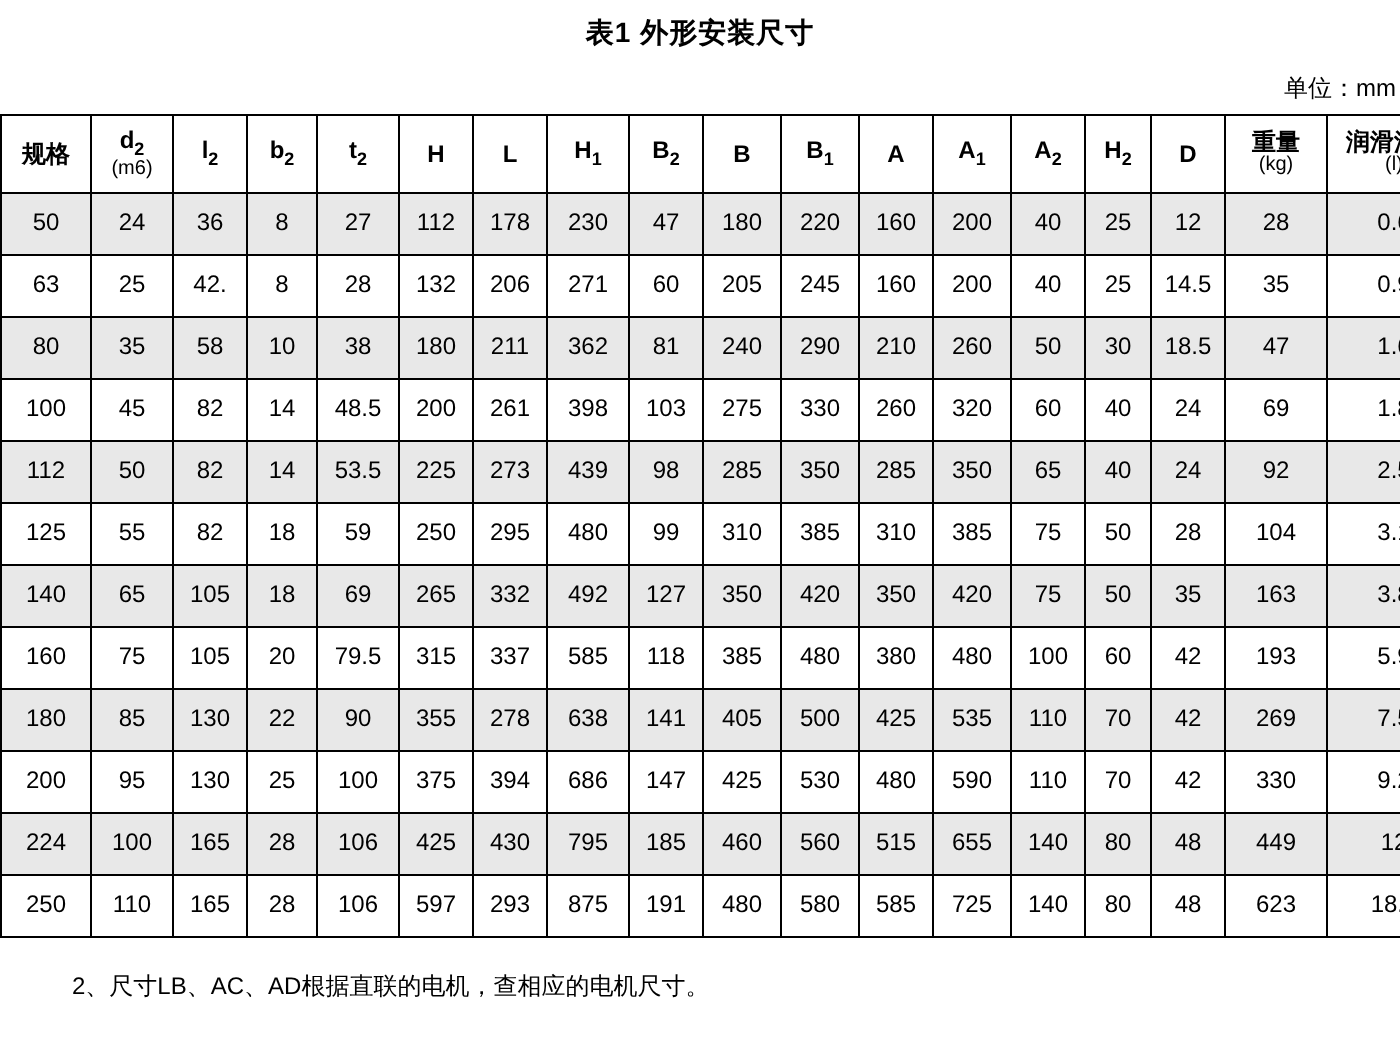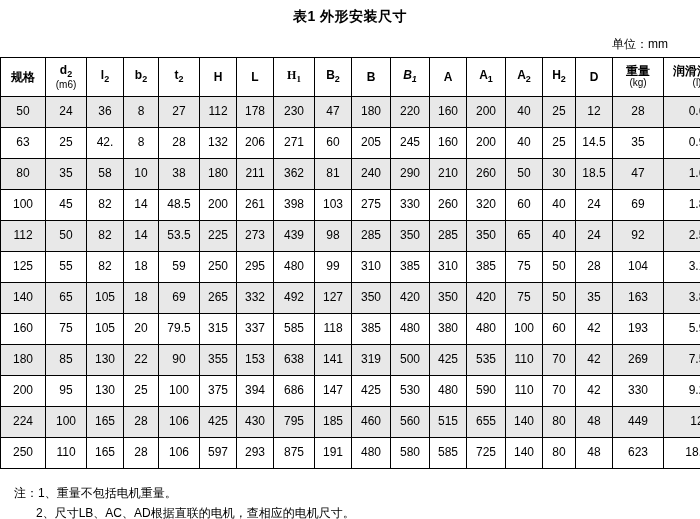--- a/index.html
+++ b/index.html
@@ -24,21 +24,21 @@
   .title {
     text-align: center;
     font-size: 14px;
     font-weight: bold;
     padding-top: 8px;
     letter-spacing: 0.5px;
   }
   .unit-line {
     text-align: right;
     font-size: 12px;
-    padding-right: 32px;
+    padding-right: 2px;
     padding-top: 10px;
     padding-bottom: 4px;
   }
   table.spec {
     border-collapse: collapse;
     width: 676px;
     margin: 0 auto;
     table-layout: fixed;
   }
   table.spec th, table.spec td {
@@ -112,30 +112,30 @@
         </th>
         <th style="width:40px;">
           <span class="hdr-stack">t<span class="sub">2</span></span>
         </th>
         <th style="width:36px;">
           <span class="hdr-stack">H</span>
         </th>
         <th style="width:36px;">
           <span class="hdr-stack">L</span>
         </th>
-        <th style="width:40px;font-family:Liberation Serif, serif;">
+        <th style="width:40px;">
           <span class="hdr-stack">H<span class="sub">1</span></span>
         </th>
         <th style="width:36px;">
           <span class="hdr-stack">B<span class="sub">2</span></span>
         </th>
         <th style="width:38px;">
           <span class="hdr-stack">B</span>
         </th>
-        <th style="width:38px;font-style:italic;">
+        <th style="width:38px;">
           <span class="hdr-stack">B<span class="sub">1</span></span>
         </th>
         <th style="width:36px;">
           <span class="hdr-stack">A</span>
         </th>
         <th style="width:38px;">
           <span class="hdr-stack">A<span class="sub">1</span></span>
         </th>
         <th style="width:36px;">
           <span class="hdr-stack">A<span class="sub">2</span></span>
@@ -317,24 +317,24 @@
         <td>193</td>
         <td>5.9</td>
       </tr>
       <tr class="shaded">
         <td>180</td>
         <td>85</td>
         <td>130</td>
         <td>22</td>
         <td>90</td>
         <td>355</td>
-        <td>153</td>
+        <td>278</td>
         <td>638</td>
         <td>141</td>
-        <td>319</td>
+        <td>405</td>
         <td>500</td>
         <td>425</td>
         <td>535</td>
         <td>110</td>
         <td>70</td>
         <td>42</td>
         <td>269</td>
         <td>7.5</td>
       </tr>
       <tr class="plain">
@@ -394,17 +394,16 @@
         <td>140</td>
         <td>80</td>
         <td>48</td>
         <td>623</td>
         <td>18.3</td>
       </tr>
     </tbody>
   </table>
 
   <div class="notes">
-    <div>注：1、重量不包括电机重量。</div>
     <div class="note-indent">2、尺寸LB、AC、AD根据直联的电机，查相应的电机尺寸。</div>
   </div>
 
 </div>
 
 </body></html>

